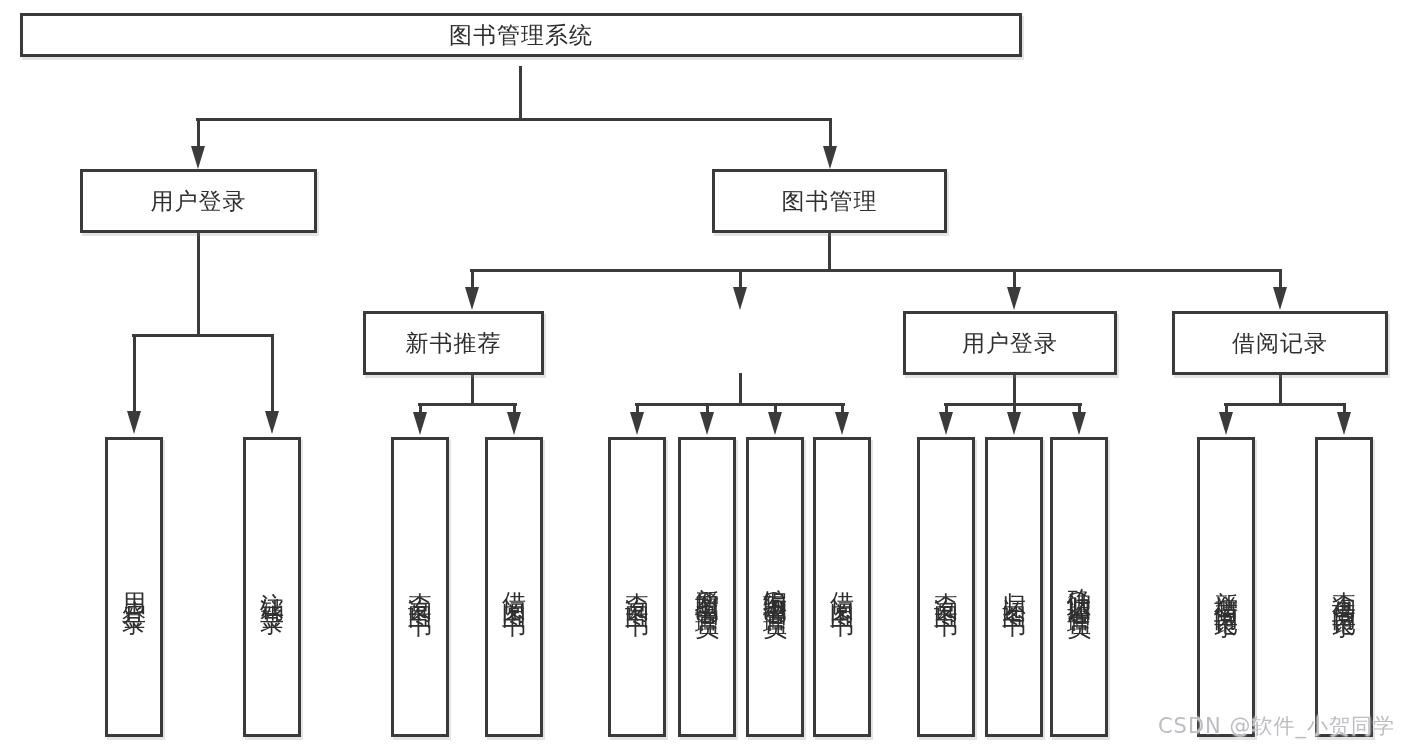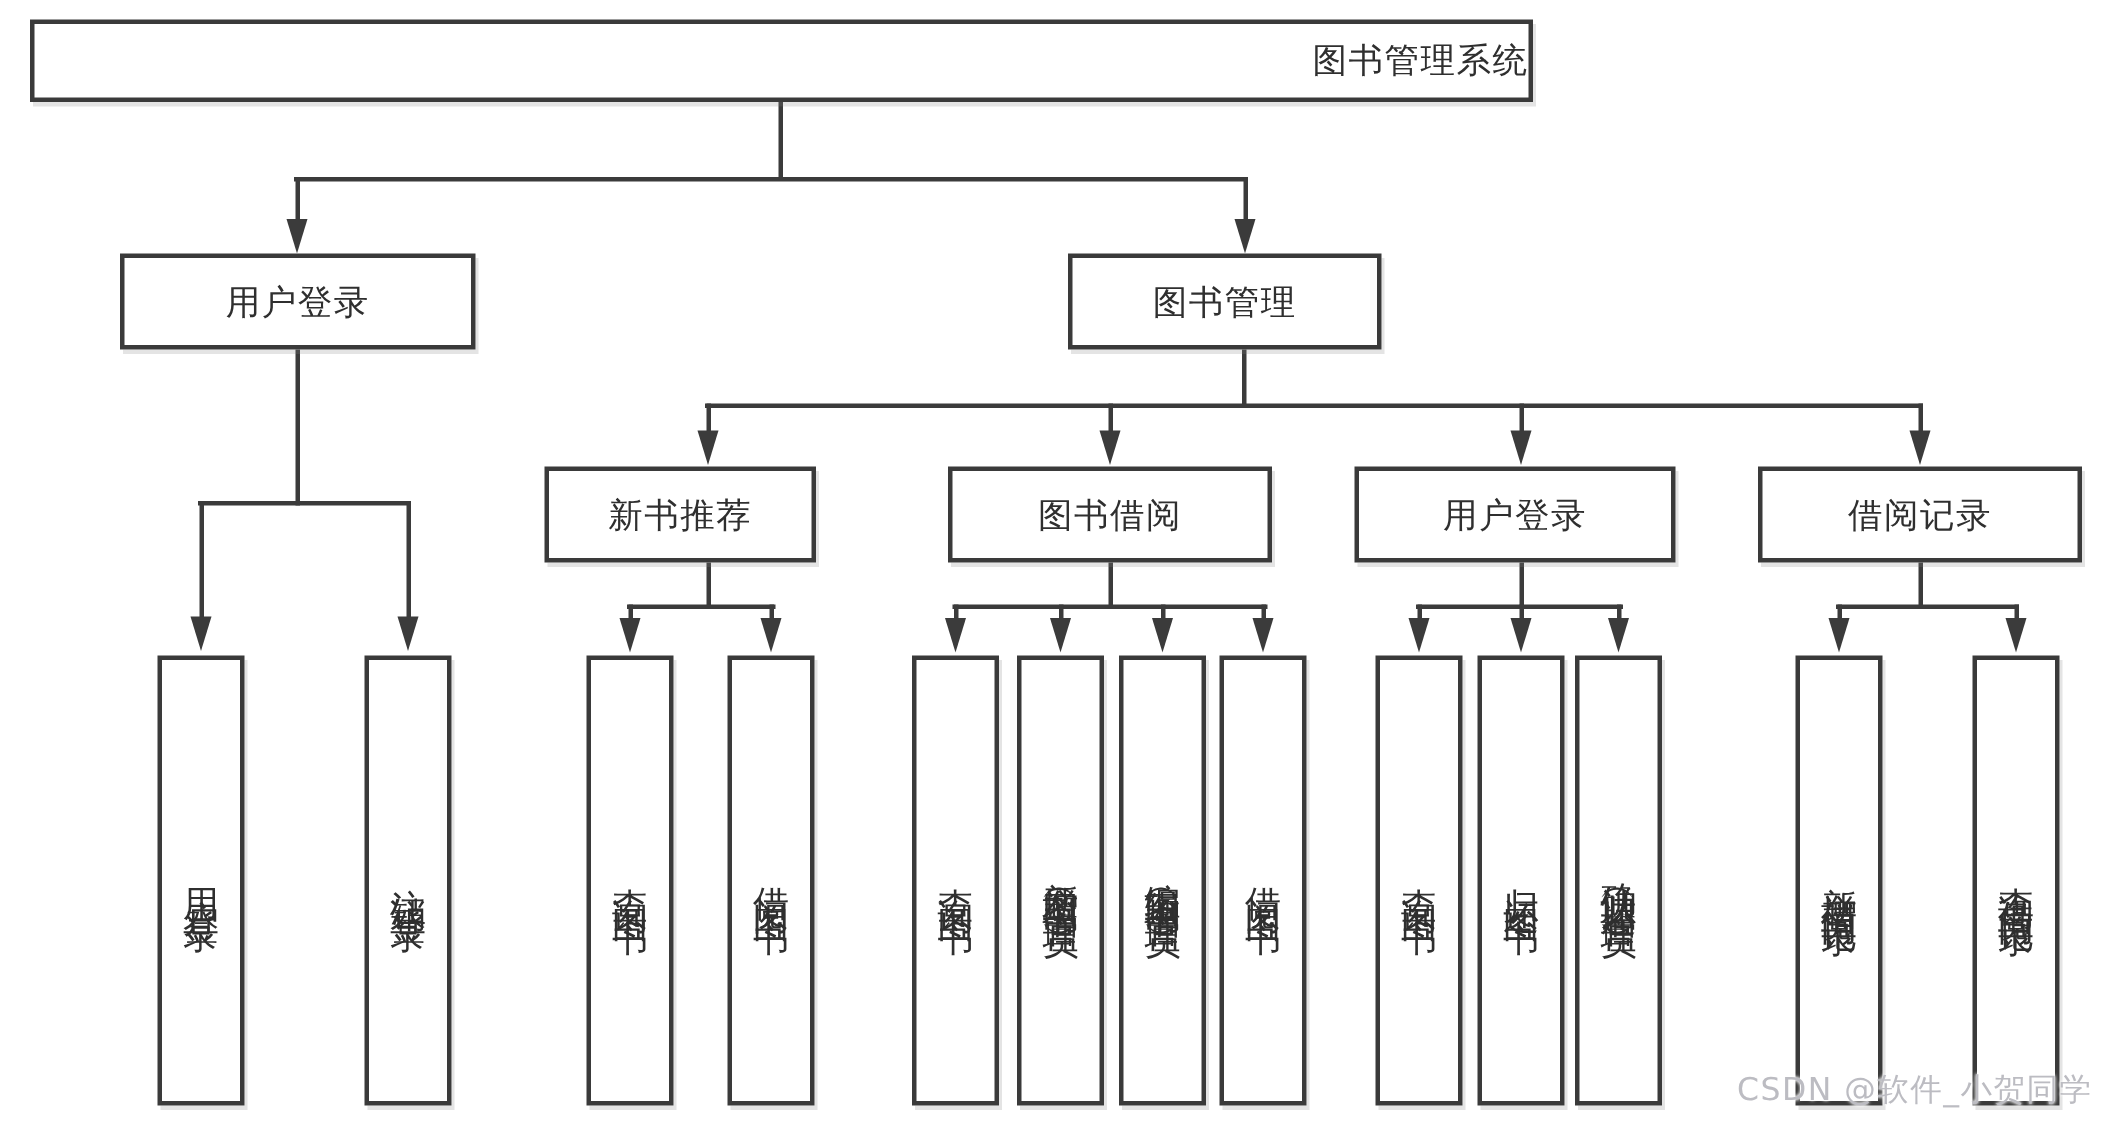--- a/index.html
+++ b/index.html
@@ -107,36 +107,33 @@
   <div class="arw" style="left:1007px;top:412px;"></div>
   <div class="arw" style="left:1072px;top:412px;"></div>
 
   <div class="ln" style="left:1279px;top:373px;width:3px;height:33px;"></div>
   <div class="ln" style="left:1224px;top:403px;width:122px;height:3px;"></div>
   <div class="ln" style="left:1225px;top:403px;width:3px;height:14px;"></div>
   <div class="ln" style="left:1343px;top:403px;width:3px;height:14px;"></div>
   <div class="arw" style="left:1219px;top:412px;"></div>
   <div class="arw" style="left:1337px;top:412px;"></div>
 
-  <div class="hbox" style="left:20px;top:13px;width:1002px;height:55px;justify-content:flex-end;">
+  <div class="hbox" style="left:20px;top:13px;width:1002px;height:44px;">
       <span>图书管理系统</span>
     </div>
 
   <div class="hbox" style="left:80px;top:169px;width:237px;height:64px;">
       <span>用户登录</span>
     </div>
-  <div class="hbox" style="left:712px;top:169px;width:209px;height:64px;">
+  <div class="hbox" style="left:712px;top:169px;width:235px;height:64px;">
       <span>图书管理</span>
     </div>
 
   <div class="hbox" style="left:363px;top:311px;width:181px;height:64px;">
       <span>新书推荐</span>
-    </div>
-  <div class="hbox" style="left:632px;top:311px;width:216px;height:64px;">
-      <span>图书借阅</span>
     </div>
   <div class="hbox" style="left:903px;top:311px;width:214px;height:64px;">
       <span>用户登录</span>
     </div>
   <div class="hbox" style="left:1172px;top:311px;width:216px;height:64px;">
       <span>借阅记录</span>
     </div>
 
   <div class="vbox" style="left:105px;top:437px;width:58px;height:300px;">
       <span>用户登录</span>

